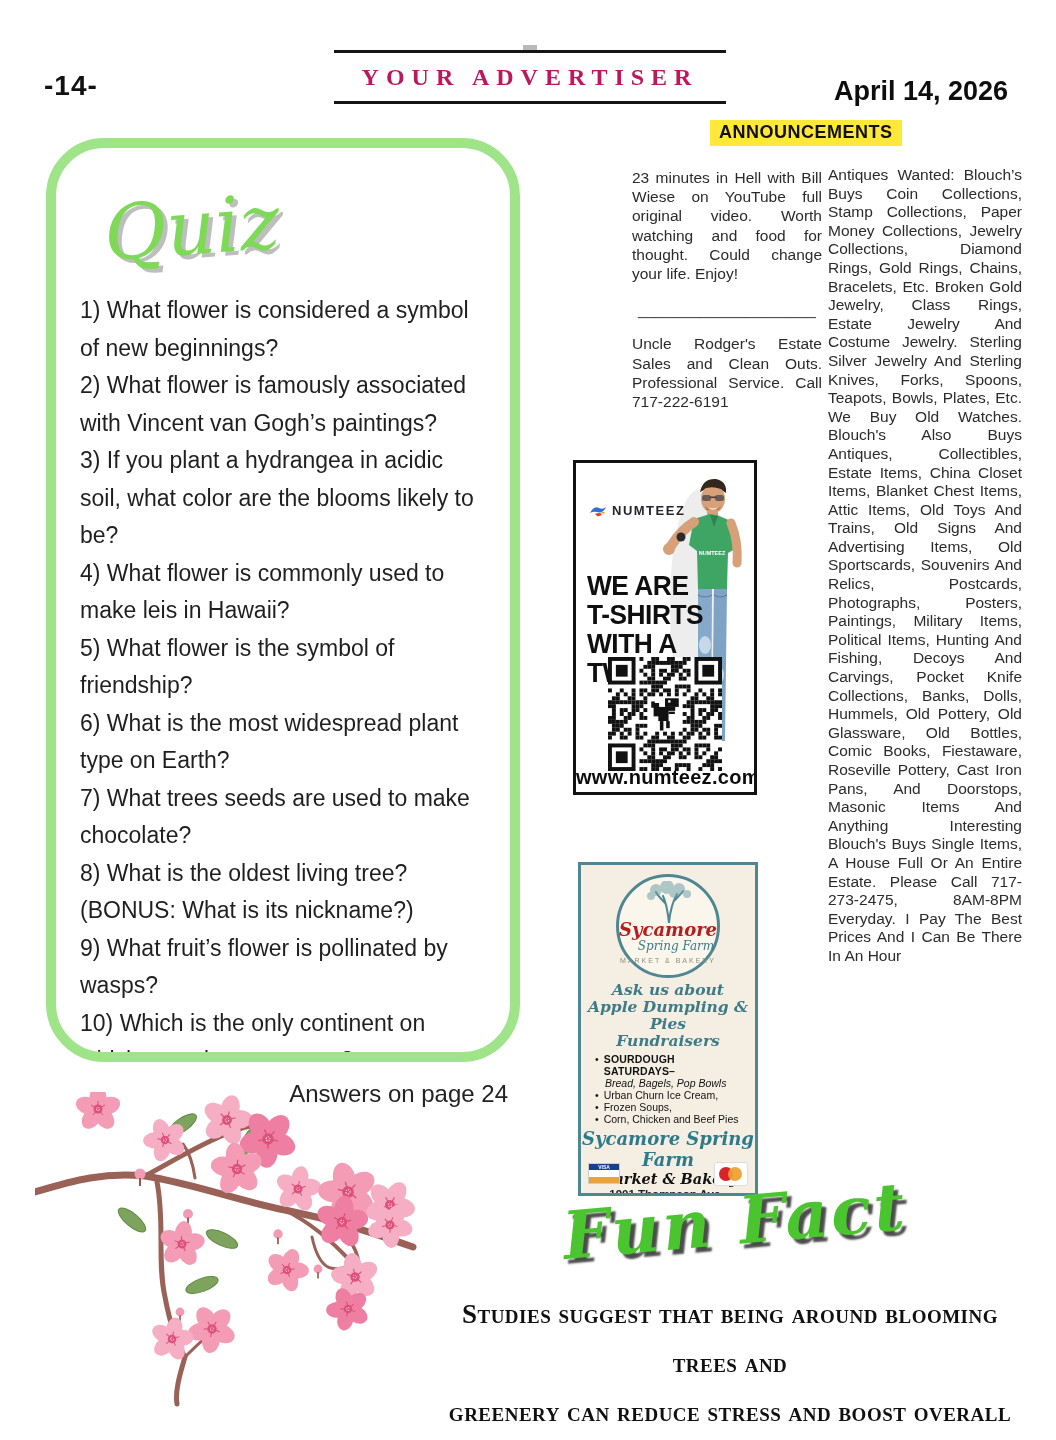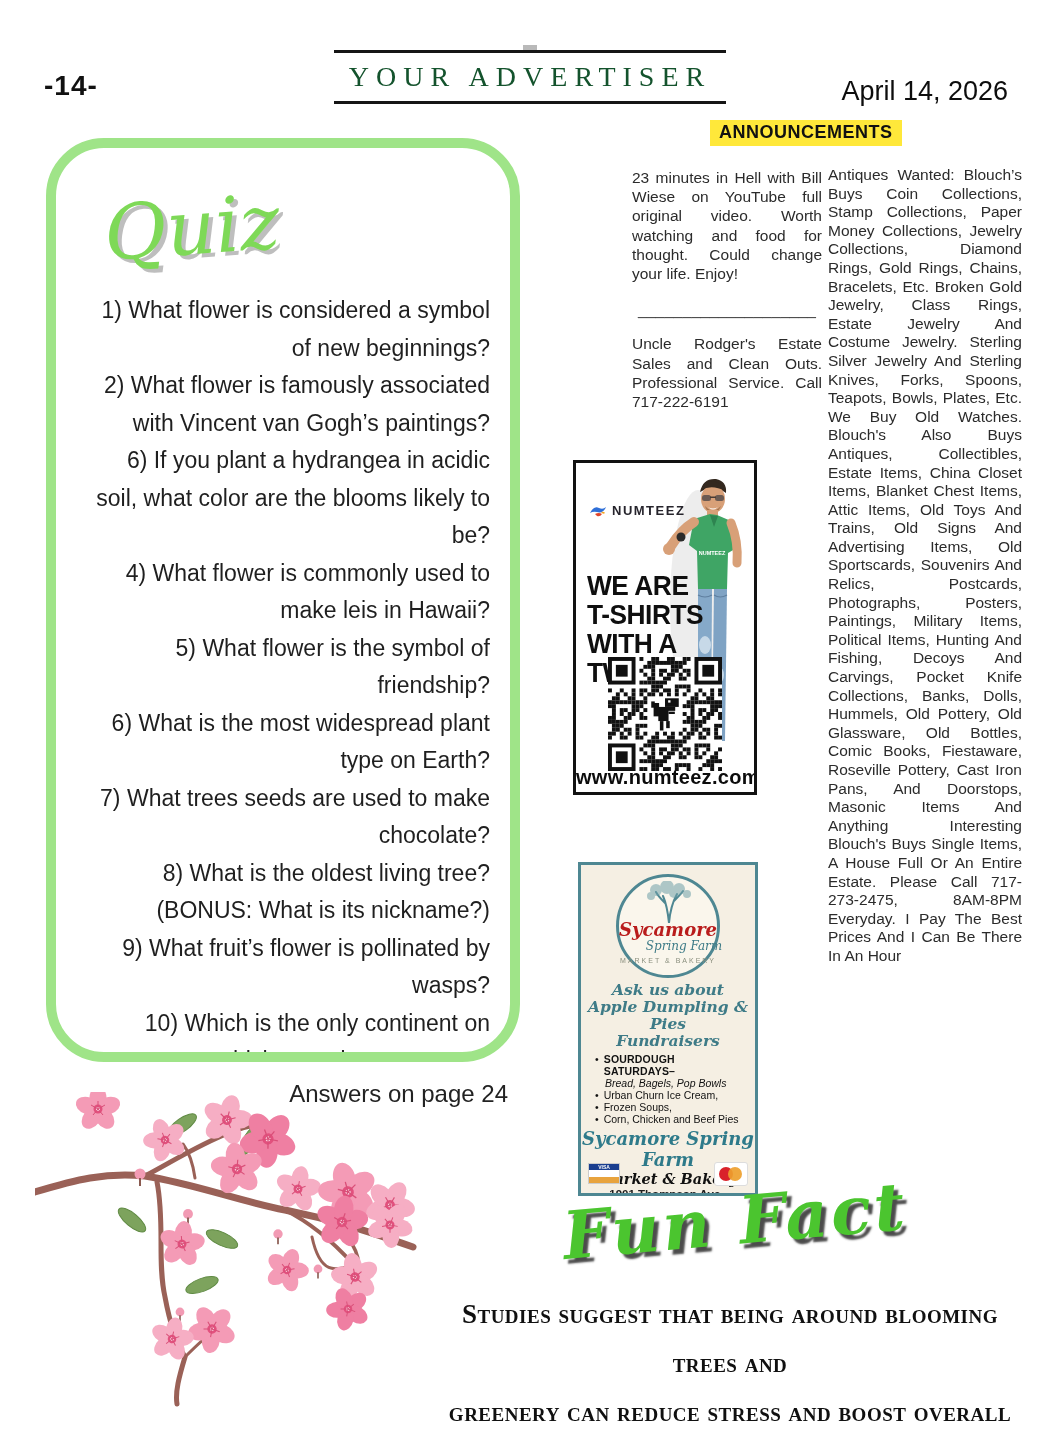--- a/index.html
+++ b/index.html
@@ -4,36 +4,36 @@
 <style>
   html,body{margin:0;padding:0;background:#fff;}
   .page{position:relative;width:1056px;height:1440px;background:#fff;overflow:hidden;
         font-family:"Liberation Sans",sans-serif;color:#1e1e1e;}
 
   
   .page-num{position:absolute;left:44px;top:70px;font-size:28px;font-weight:bold;letter-spacing:1px;color:#111;}
   .masthead{position:absolute;left:334px;top:50px;width:392px;text-align:center;}
   .mast-rule{height:0;border-top:3px solid #151515;position:relative;}
   .mast-tick{position:absolute;left:50%;top:-8px;width:14px;height:5px;margin-left:-7px;background:#b9b9b9;}
-  .mast-title{font-family:"Liberation Serif",serif;font-weight:normal;color:#14532d;
-              font-size:28px;letter-spacing:7px;line-height:48px;}
-  .date{position:absolute;right:48px;top:76px;font-size:27px;font-weight:normal;color:#0d0d0d;}
+  .mast-title{font-family:"Liberation Serif",serif;font-weight:bold;color:#be185d;
+              font-size:24px;letter-spacing:7px;line-height:48px;}
+  .date{position:absolute;right:48px;top:76px;font-size:27px;font-weight:bold;color:#0d0d0d;}
   .announce{position:absolute;left:710px;top:120px;background:#ffe83a;padding:2px 9px 3px;
             font-size:18px;font-weight:bold;letter-spacing:.5px;color:#111;}
 
   
   .quiz-box{position:absolute;left:46px;top:138px;width:474px;height:924px;box-sizing:border-box;
             border:10px solid #9fe488;border-radius:58px;background:#fff;overflow:hidden;}
   .quiz-title{display:flex;align-items:flex-start;margin:16px 0 0 46px;height:118px;}
   .pop{font-size:94px;font-weight:bold;line-height:100px;color:#47c42d;letter-spacing:2px;
        text-shadow:6px 5px 0 #1d1d1d;-webkit-text-stroke:2.5px #47c42d;}
   .quiz-script{font-family:"DejaVu Serif",serif;font-style:italic;font-size:76px;line-height:100px;
        color:#7ed957;margin-left:2px;position:relative;top:14px;transform:rotate(-4deg);
        text-shadow:4px 4px 0 rgba(125,125,125,.5);}
-  .quiz-questions{padding:10px 20px 0 24px;font-size:23px;line-height:37.5px;color:#1f1f1f;text-align:right;}
+  .quiz-questions{padding:10px 20px 0 24px;font-size:23px;line-height:37.5px;color:#1f1f1f;}
   .quiz-questions p{margin:0;}
   .answers-note{position:absolute;left:46px;top:1080px;width:462px;text-align:right;
                 font-size:24px;color:#222;}
 
   
   .midcol{position:absolute;left:632px;top:168px;width:190px;font-size:15.5px;line-height:19.2px;
           color:#2b2b2b;text-align:justify;}
   .midcol .divider{text-align:center;margin:17px 0 15px;font-size:16px;color:#444;letter-spacing:0;}
   .rightcol{position:absolute;left:828px;top:166px;width:194px;font-size:15.5px;line-height:18.6px;
             color:#2b2b2b;text-align:justify;}
@@ -51,21 +51,21 @@
            font-size:20px;color:#0c0c0c;z-index:5;letter-spacing:.3px;}
 
   
   .sycamore{position:absolute;left:578px;top:862px;width:180px;height:334px;box-sizing:border-box;
             background:#f5efe3;border:3px solid #4e8792;overflow:hidden;text-align:center;color:#1d1d1d;}
   .sy-circle{width:104px;height:104px;margin:9px auto 2px;background:#faf6ec;border:3px solid #4e8792;
              border-radius:50%;position:relative;box-sizing:border-box;}
   .sy-circle svg{position:absolute;left:22px;top:4px;}
   .sy-name1{position:absolute;left:0;top:42px;width:100%;font-family:"DejaVu Serif",serif;font-style:italic;
             font-weight:bold;font-size:18px;color:#b91c1c;}
-  .sy-name2{position:absolute;left:16px;top:62px;width:100%;font-family:"DejaVu Serif",serif;font-style:italic;
+  .sy-name2{position:absolute;left:8px;top:62px;width:100%;font-family:"DejaVu Serif",serif;font-style:italic;
             font-size:12px;color:#3e7b87;}
   .sy-name3{position:absolute;left:0;top:80px;width:100%;font-size:7px;letter-spacing:2px;color:#8a8f7e;}
   .sy-ask{font-family:"DejaVu Serif",serif;font-style:italic;font-weight:bold;color:#3e7b87;
           font-size:15.5px;line-height:17px;margin-top:3px;}
   .sy-bullets{text-align:left;margin:4px 6px 0 14px;font-size:10.5px;line-height:12px;color:#111;}
   .sy-bullets .b{display:flex;gap:5px;}
   .sy-bullets .dot{flex:0 0 auto;}
   .sy-bullets .bold{font-weight:bold;letter-spacing:.2px;}
   .sy-bullets .ital{font-style:italic;margin-left:10px;}
   .sy-script{font-family:"DejaVu Serif",serif;font-style:italic;font-weight:bold;color:#2e7a8a;
@@ -107,21 +107,21 @@
   <div class="date">April 14, 2026</div>
   <div class="announce">ANNOUNCEMENTS</div>
 
   <div class="quiz-box">
     <div class="quiz-title">
       <span class="quiz-script">Quiz</span>
     </div>
     <div class="quiz-questions">
         <p>1) What flower is considered a symbol of new beginnings?</p>
         <p>2) What flower is famously associated with Vincent van Gogh’s paintings?</p>
-        <p>6)  If you plant a hydrangea in acidic soil, what color are the blooms likely to be?</p>
+        <p>3)  If you plant a hydrangea in acidic soil, what color are the blooms likely to be?</p>
         <p>4) What flower is commonly used to make leis in Hawaii?</p>
         <p>5) What flower is the symbol of friendship?</p>
         <p>6) What is the most widespread plant type on Earth?</p>
         <p>7) What trees seeds are used to make chocolate?</p>
         <p>8) What is the oldest living tree?</p>
         <p>(BONUS: What is its nickname?)</p>
         <p>9) What fruit’s flower is pollinated by wasps?</p>
         <p>10) Which is the only continent on which corn does not grow?</p>
       </div>
   </div>

